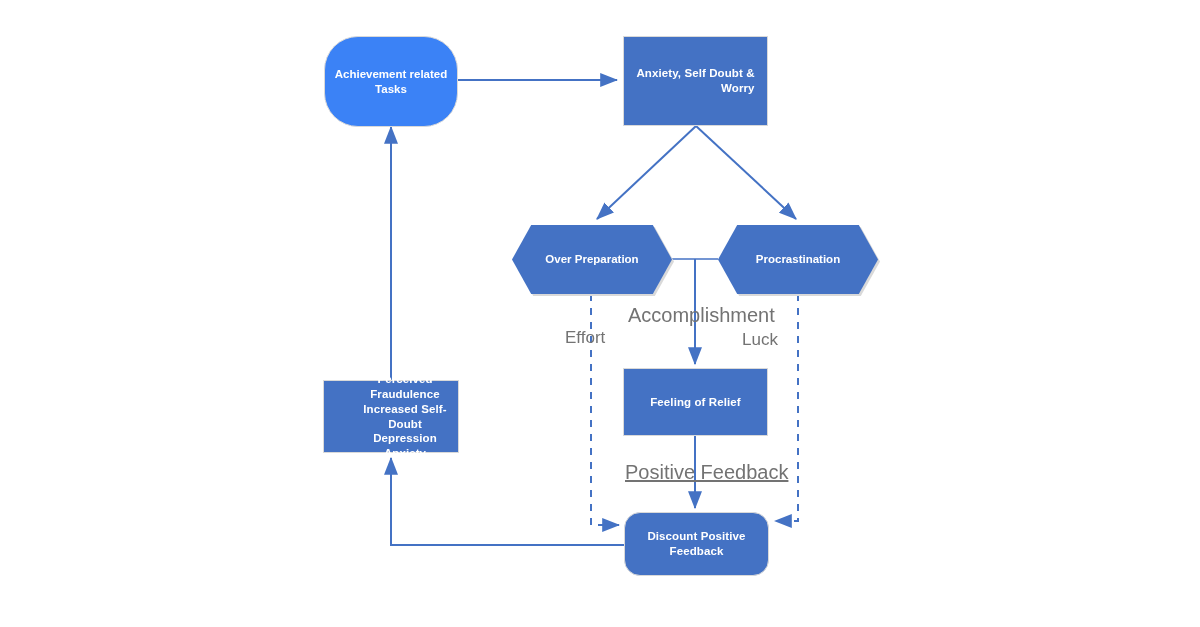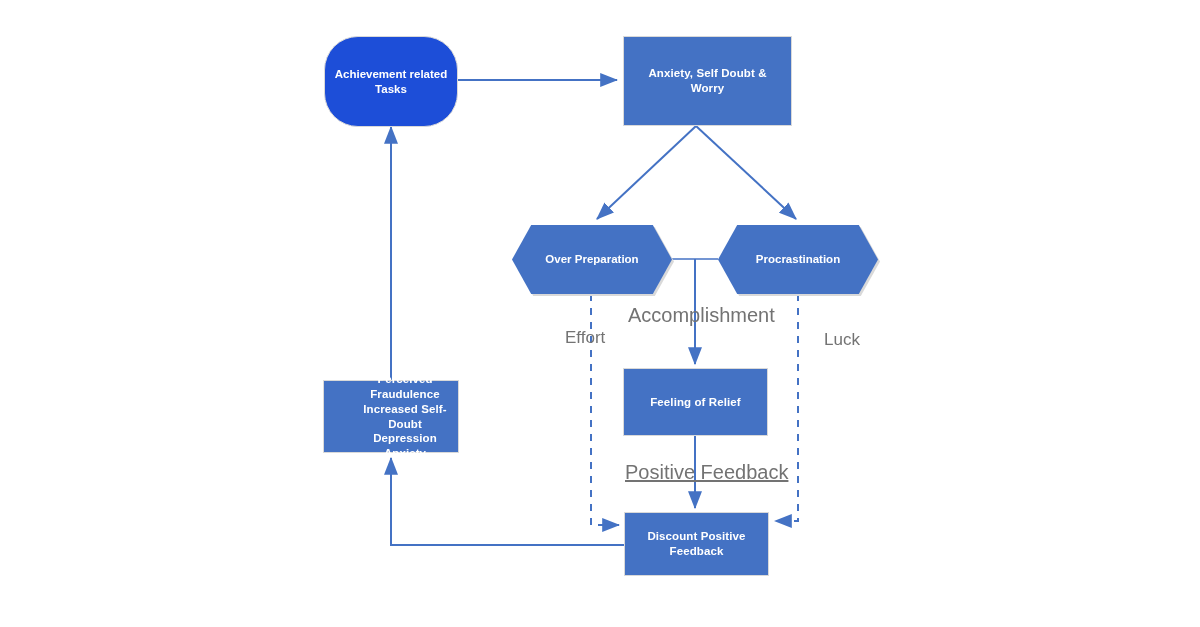--- a/index.html
+++ b/index.html
@@ -33,21 +33,21 @@
     z-index: 3;
     user-select: none;
   }
   .node-rect {
     background: #4472C4;
     border: 1px solid #d9d9d9;
     font-size: 11.5px;
     letter-spacing: 0.1px;
   }
   .node-round {
-    background: #1d4ed8;
+    background: #3b82f6;
     border: 1px solid #d9d9d9;
     border-radius: 34px;
     font-size: 11.5px;
   }
   .node-hex {
     background: #4472C4;
     font-size: 11.5px;
     clip-path: polygon(12% 0%, 88% 0%, 100% 50%, 88% 100%, 12% 100%, 0% 50%);
     justify-content: center;
   }
@@ -102,40 +102,40 @@
 <div class="node-hex-shadow" style="left:514px; top:227px; width:160px; height:69px;"></div>
 <div class="node-hex-shadow" style="left:720px; top:227px; width:160px; height:69px;"></div>
 
 <div class="node node-round" style="left:324px; top:36px; width:134px; height:91px;">
   <span>
     <span>Achievement related</span><br>
     <span>Tasks</span>
   </span>
 </div>
 
-<div class="node node-rect" style="left:623px; top:36px; width:169px; height:90px;">
+<div class="node node-rect" style="left:623px; top:36px; width:145px; height:90px;text-align:right;">
   <span>
     <span>Anxiety, Self Doubt &amp;</span><br>
     <span>Worry</span>
   </span>
 </div>
 
 <div class="node node-hex" style="left:512px; top:225px; width:160px; height:69px;">
   <span>Over Preparation</span>
 </div>
 
 <div class="node node-hex" style="left:718px; top:225px; width:160px; height:69px;">
   <span>Procrastination</span>
 </div>
 
 <div class="node node-rect" style="left:623px; top:368px; width:145px; height:68px;">
   <span>Feeling of Relief</span>
 </div>
 
-<div class="node node-rect" style="left:624px; top:512px; width:145px; height:64px;">
+<div class="node node-rect" style="left:624px; top:512px; width:145px; height:64px;border-radius:16px;">
   <span>
     <span>Discount Positive</span><br>
     <span>Feedback</span>
   </span>
 </div>
 
 <div class="node node-rect" style="left:323px; top:380px; width:136px; height:73px;padding-left:28px;">
   <span>
     <span>Perceived Fraudulence</span><br>
     <span>Increased Self-Doubt</span><br>
@@ -145,19 +145,19 @@
 </div>
 
 <div class="edge-label label-small" style="left:565px; top:328px;">
   <span>Effort</span>
 </div>
 
 <div class="edge-label label-big" style="left:628px; top:304px;">
   <span>Accomplishment</span>
 </div>
 
-<div class="edge-label label-small" style="left:824px; top:330px;">
+<div class="edge-label label-small" style="left:742px; top:330px;">
   <span>Luck</span>
 </div>
 
 <div class="edge-label label-big" style="left:625px; top:461px;text-decoration:underline;">
   <span>Positive Feedback</span>
 </div>
 
 </body></html>

